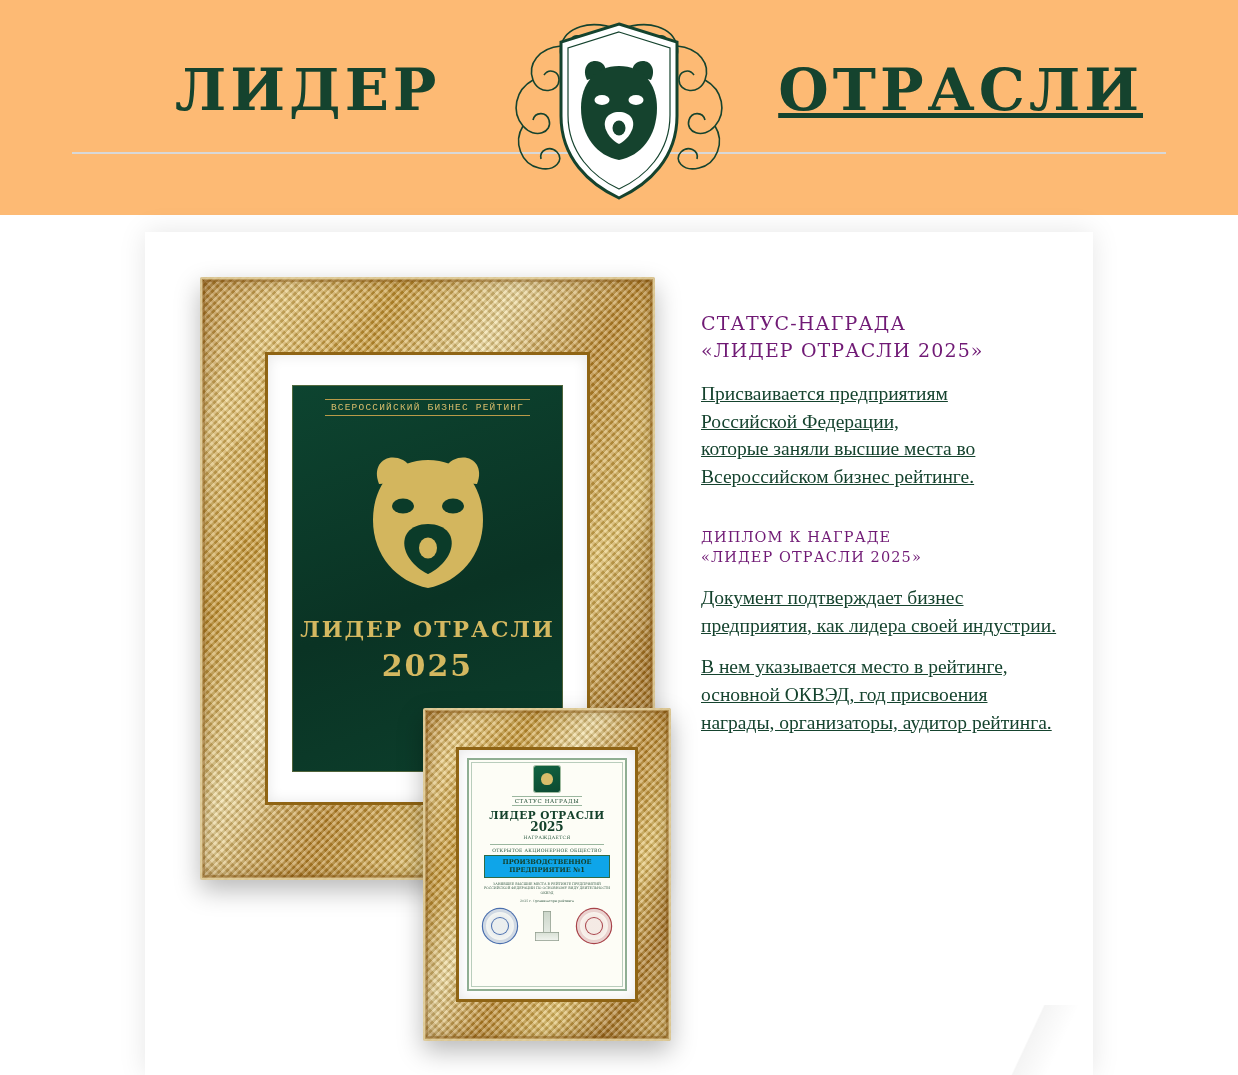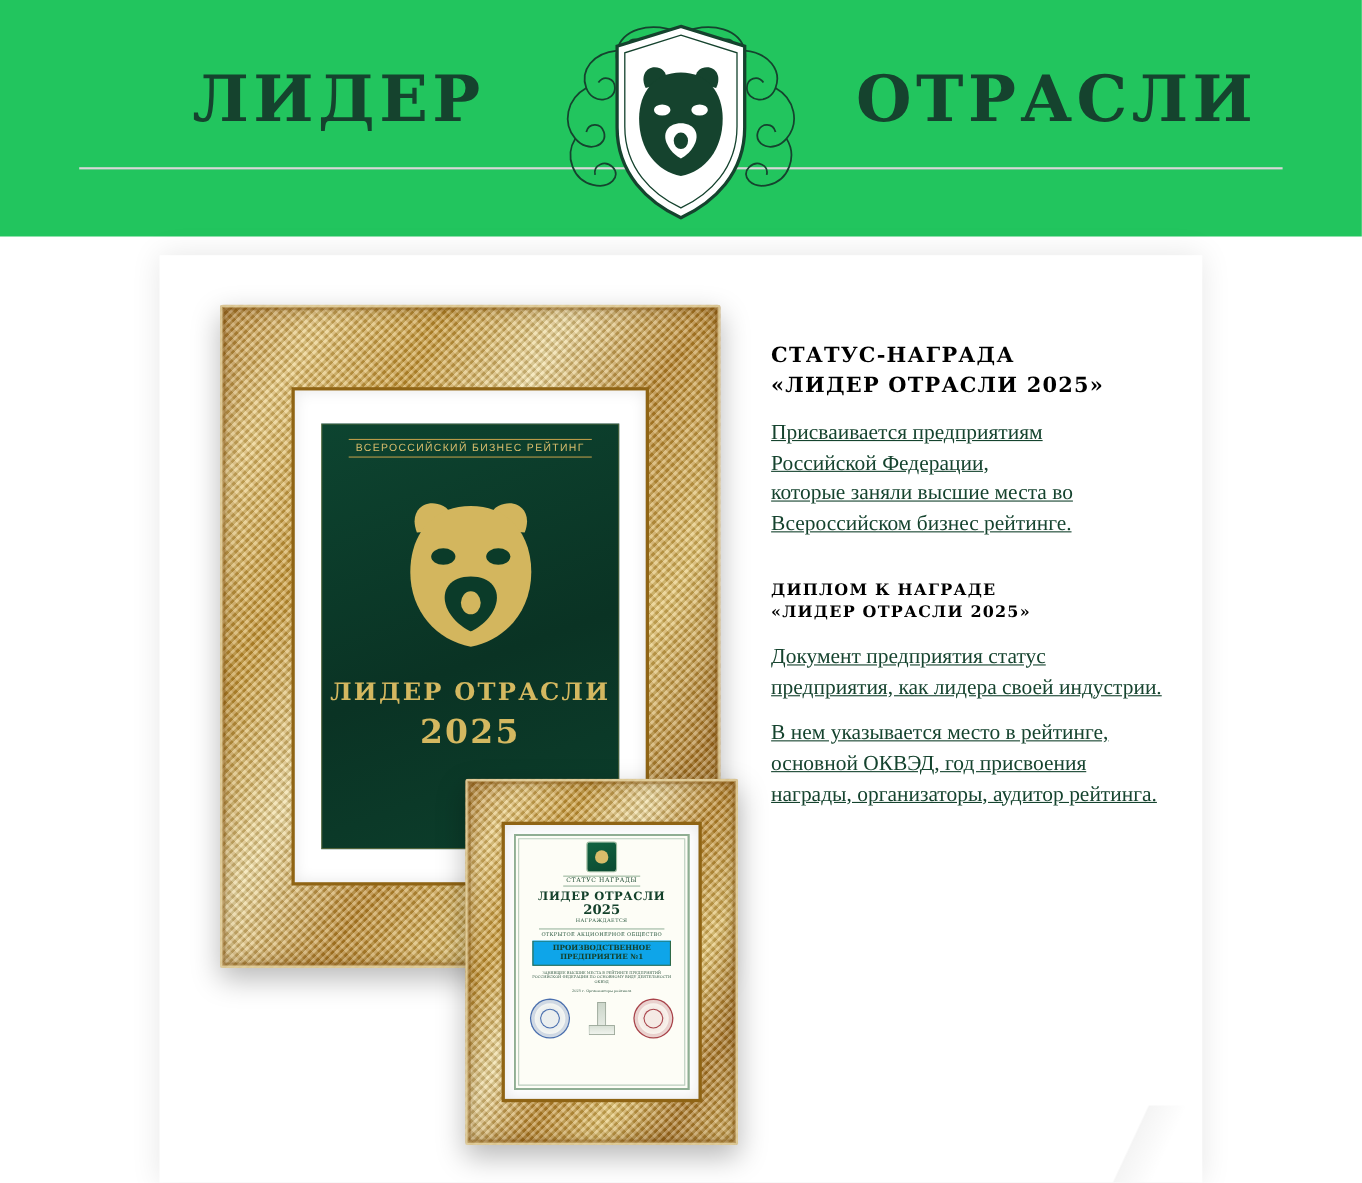--- a/index.html
+++ b/index.html
@@ -11,42 +11,42 @@
     font-family: "Liberation Serif", serif;
     overflow: hidden;
     position: relative;
   }
 
   
   .header {
     position: relative;
     width: 1238px;
     height: 215px;
-    background: #22c55e;
+    background: #fdba74;
   }
   .header-rule {
     position: absolute;
     left: 72px;
     right: 72px;
     top: 152px;
     height: 2px;
     background: #d8d8d8;
   }
   .header-title {
     position: absolute;
     top: 56px;
     font-family: "DejaVu Serif", serif;
     font-weight: bold;
     font-size: 58px;
     letter-spacing: 4px;
     color: #15432e;
     white-space: nowrap;
   }
   .header-title.left  { left: 175px; }
-  .header-title.right { right: 95px; }
+  .header-title.right { right: 95px; text-decoration: underline; }
 
   .crest {
     position: absolute;
     left: 50%;
     top: 8px;
     transform: translateX(-50%);
     width: 300px;
     height: 200px;
   }
 
@@ -121,21 +121,21 @@
     position: absolute;
     left: 92px; top: 108px; right: 92px; bottom: 108px;
     background: linear-gradient(160deg,#0d4430 0%, #0a3324 55%, #0c3f2c 100%);
     box-shadow: inset 0 0 0 1px rgba(210,178,92,0.35);
     display: flex;
     flex-direction: column;
     align-items: center;
     padding-top: 14px;
   }
   .plate-top-label {
-    font-family: Liberation Sans, sans-serif;
+    font-family: Liberation Mono, monospace;
     font-size: 9.5px;
     letter-spacing: 1.2px;
     color: #d9bd6c;
     border-top: 1px solid #b89a49;
     border-bottom: 1px solid #b89a49;
     padding: 2px 6px;
     white-space: nowrap;
     text-align: center;
   }
   .plate-bear {
@@ -318,22 +318,22 @@
   
   .content {
     position: absolute;
     left: 556px;
     top: 78px;
     width: 360px;
   }
   .block + .block { margin-top: 36px; }
   .block-heading {
     font-family: "DejaVu Serif", serif;
-    font-weight: bold;
-    color: #000000;
+    font-weight: normal;
+    color: #701a75;
     letter-spacing: 1.1px;
     line-height: 1.42;
   }
   .block-heading.lg { font-size: 19px; }
   .block-heading.sm { font-size: 14.5px; }
   .block-body {
     margin-top: 16px;
     font-family: "Liberation Serif", serif;
     font-size: 19.5px;
     line-height: 1.42;
@@ -471,20 +471,20 @@
 Российской Федерации,
 которые заняли высшие места во
 Всероссийском бизнес рейтинге.</p>
       </div>
     </div>
 
     <div class="block">
       <div class="block-heading sm nowrap-pre">ДИПЛОМ К НАГРАДЕ
 «ЛИДЕР ОТРАСЛИ 2025»</div>
       <div class="block-body">
-        <p>Документ предприятия статус предприятия, как лидера своей индустрии.</p>
+        <p>Документ подтверждает бизнес предприятия, как лидера своей индустрии.</p>
         <p>В нем указывается место в рейтинге, основной ОКВЭД, год присвоения награды, организаторы, аудитор рейтинга.</p>
       </div>
     </div>
   </div>
 
   <div class="fold"></div>
 </div>
 
 </body></html>

